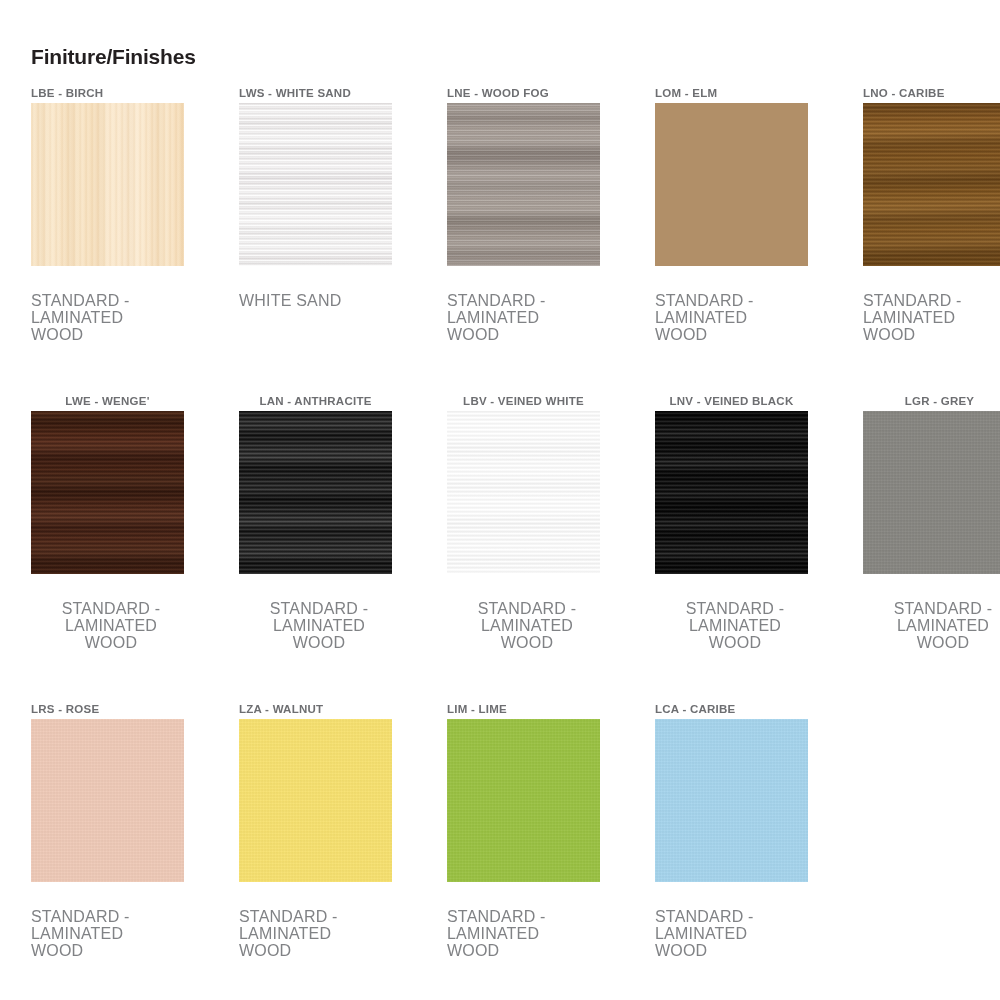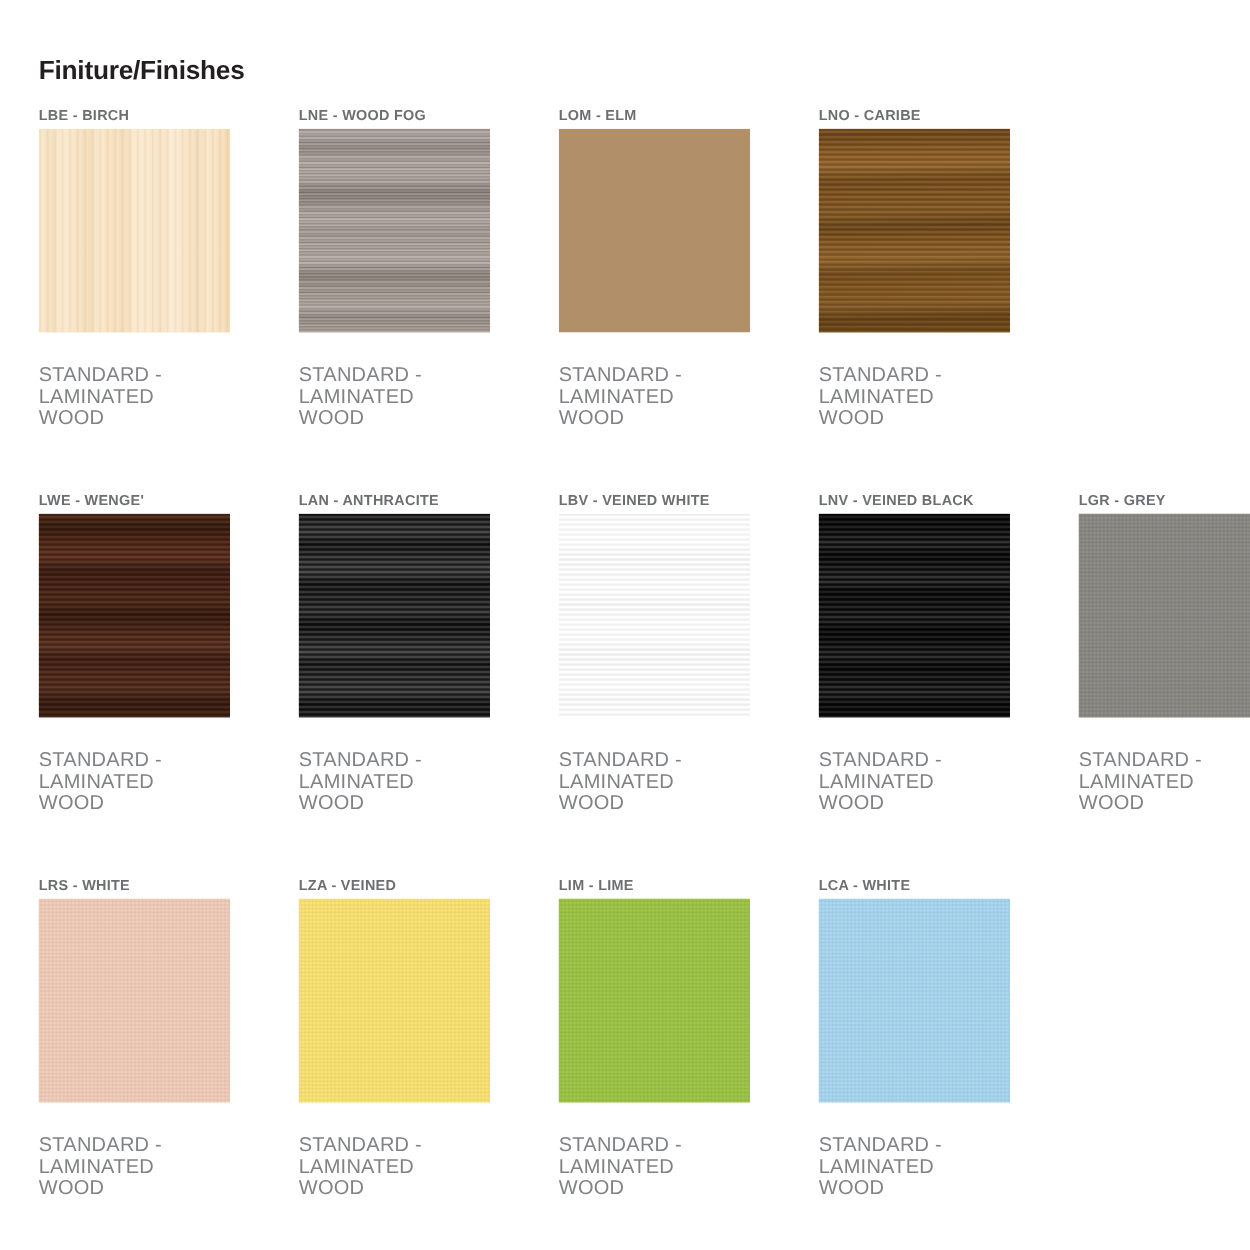--- a/index.html
+++ b/index.html
@@ -41,21 +41,21 @@
     width: 940px;
   }
 
   .row {
     display: flex;
     flex-direction: row;
     width: 940px;
     gap: 15px;
   }
   .row.r1 { height: 308px; }
-  .row.r2 { height: 308px; }
+  .row.r2 { height: 308px; text-align: center; }
   .row.r3 { height: 300px; }
 
   .cell {
     width: 153px;
     margin-right: 40px;
     position: relative;
   }
   .cell:last-child { margin-right: 0; }
 
   .cell-code {
@@ -279,20 +279,27 @@
     <div class="row r1">
       <div class="cell">
         <div class="cell-code">LBE - BIRCH</div>
         <div class="swatch">
           <div class="grain tex-birch"></div>
         </div>
         <div class="cell-desc">STANDARD - LAMINATED
 WOOD</div>
       </div>
       <div class="cell">
+        <div class="cell-code">LWS - WHITE SAND</div>
+        <div class="swatch">
+          <div class="grain tex-whitesand"></div>
+        </div>
+        <div class="cell-desc">WHITE SAND</div>
+      </div>
+      <div class="cell">
         <div class="cell-code">LNE - WOOD FOG</div>
         <div class="swatch">
           <div class="grain tex-greyfog"></div>
         </div>
         <div class="cell-desc">STANDARD - LAMINATED
 WOOD</div>
       </div>
       <div class="cell">
         <div class="cell-code">LOM - ELM</div>
         <div class="swatch">
@@ -347,39 +354,39 @@
       <div class="cell">
         <div class="cell-code">LGR - GREY</div>
         <div class="swatch tex-solid" style="background-color:#83827d"></div>
         <div class="cell-desc">STANDARD - LAMINATED
 WOOD</div>
       </div>
     </div>
 
     <div class="row r3">
       <div class="cell">
-        <div class="cell-code">LRS - WHITE</div>
+        <div class="cell-code">LRS - ROSE</div>
         <div class="swatch tex-solid" style="background-color:#eec8b5"></div>
         <div class="cell-desc">STANDARD - LAMINATED
 WOOD</div>
       </div>
       <div class="cell">
-        <div class="cell-code">LZA - VEINED</div>
+        <div class="cell-code">LZA - WALNUT</div>
         <div class="swatch tex-solid" style="background-color:#f7e06b"></div>
         <div class="cell-desc">STANDARD - LAMINATED
 WOOD</div>
       </div>
       <div class="cell">
         <div class="cell-code">LIM - LIME</div>
         <div class="swatch tex-solid" style="background-color:#97c03d"></div>
         <div class="cell-desc">STANDARD - LAMINATED
 WOOD</div>
       </div>
       <div class="cell">
-        <div class="cell-code">LCA - WHITE</div>
+        <div class="cell-code">LCA - CARIBE</div>
         <div class="swatch tex-solid" style="background-color:#a3d3ec"></div>
         <div class="cell-desc">STANDARD - LAMINATED
 WOOD</div>
       </div>
       <div class="cell"></div>
     </div>
 
   </div>
 </div>
 

